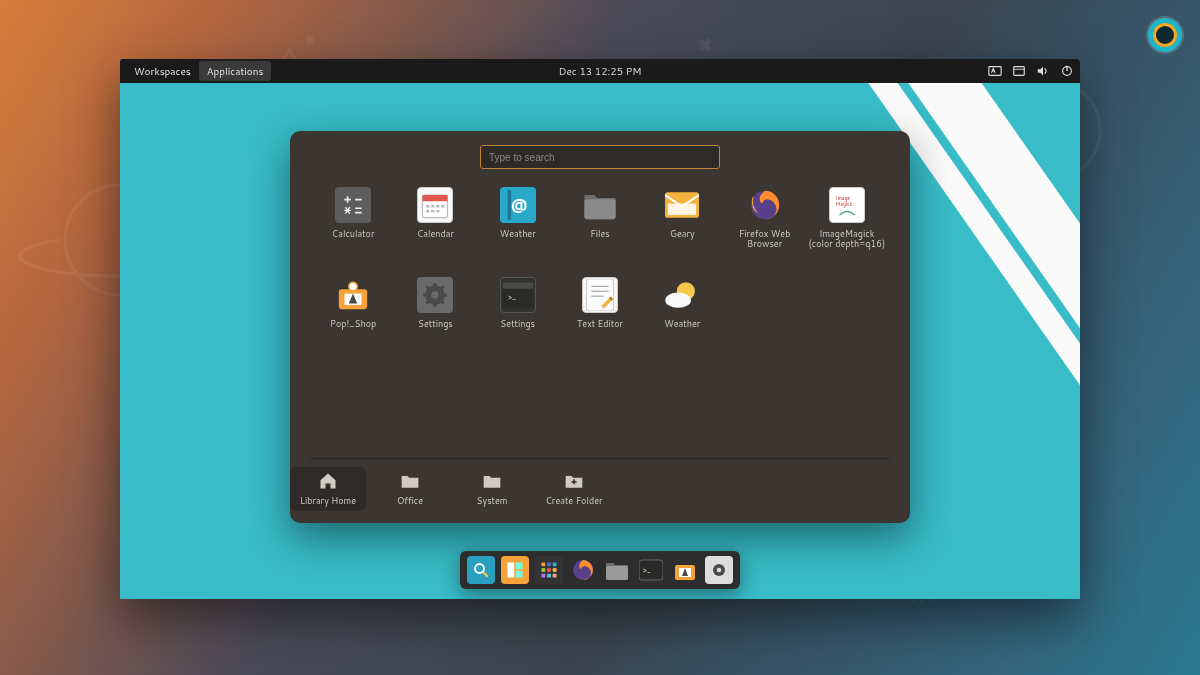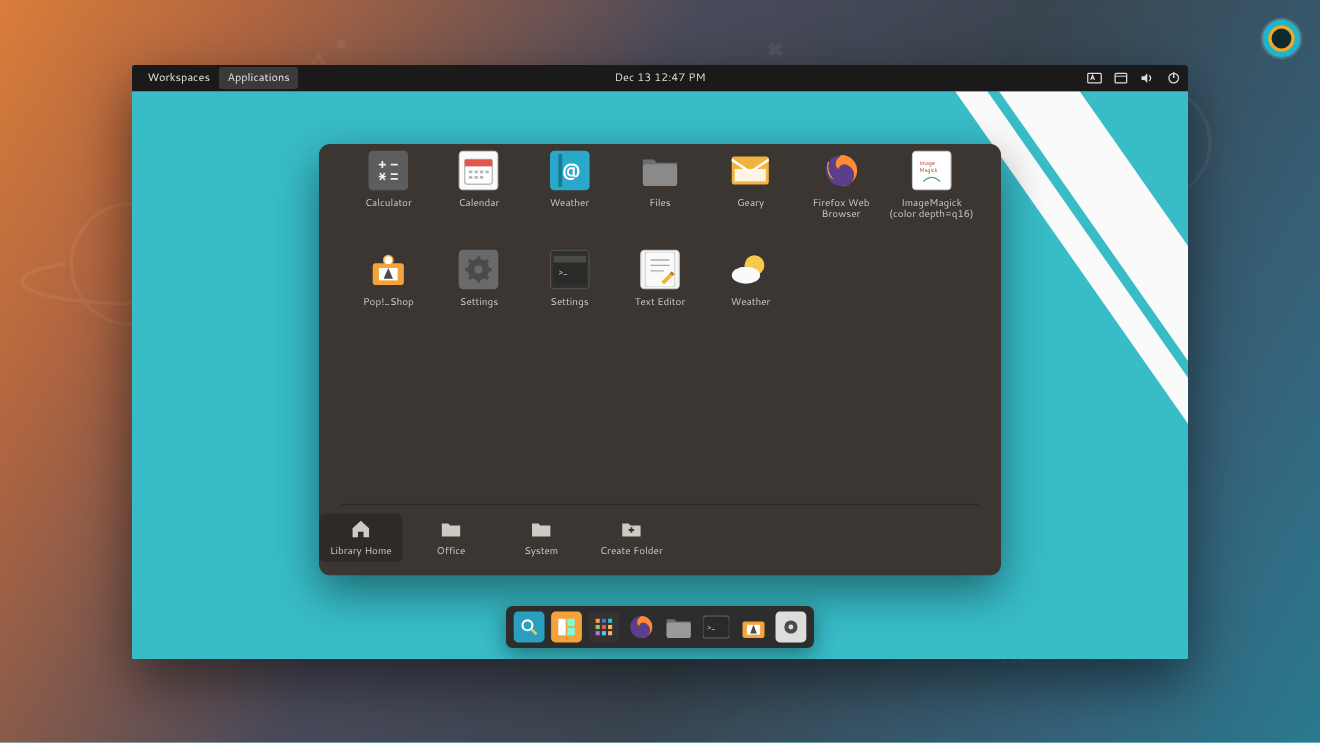--- a/index.html
+++ b/index.html
@@ -140,21 +140,21 @@
       <div class="stripe s2"></div>
     <div class="stripe s3"></div>
       <div class="stripe s4"></div>
   </div>
 
   <div class="topbar">
     <div class="left">
       <div class="btn">Workspaces</div>
       <div class="btn active">Applications</div>
     </div>
-    <div class="center">Dec 13  12:47 PM</div>
+    <div class="center">Dec 13  12:25 PM</div>
     <div class="right">
       <span class="tb-icon">
           <svg viewBox="0 0 16 16">
             <rect x="1" y="3" width="14" height="10" rx="1" fill="none" stroke="#ddd" stroke-width="1.3"></rect>
             <path d="M4 10 L6 5 L8 10 M4.8 8 h2.4" stroke="#ddd" stroke-width="1.2" fill="none"></path>
           </svg>
         </span>
       <span class="tb-icon">
           <svg viewBox="0 0 16 16">
             <rect x="2" y="3" width="12" height="10" rx="1" fill="none" stroke="#ddd" stroke-width="1.3"></rect>
@@ -170,20 +170,23 @@
       <span class="tb-icon">
           <svg viewBox="0 0 16 16">
             <circle cx="8" cy="8" r="5" fill="none" stroke="#ddd" stroke-width="1.3"></circle>
             <line x1="8" y1="2" x2="8" y2="8" stroke="#ddd" stroke-width="1.5"></line>
           </svg>
         </span>
     </div>
   </div>
 
   <div class="launcher">
+    <div class="search-wrap">
+      <input class="search" placeholder="Type to search" style="">
+    </div>
 
     <div class="apps">
       <div class="app">
         <div class="ico ico-calc">
             <svg width="26" height="26" viewBox="0 0 24 24">
               <rect width="24" height="24" fill="#5d5d5d"></rect>
               <path d="M4 7h6M7 4v6" stroke="#eee" stroke-width="1.5"></path>
               <path d="M14 7h6" stroke="#eee" stroke-width="1.5"></path>
               <path d="M4 17h6M5 14l4 6M9 14l-4 6" stroke="#eee" stroke-width="1.3"></path>
               <path d="M14 15h6M14 19h6" stroke="#eee" stroke-width="1.5"></path>

